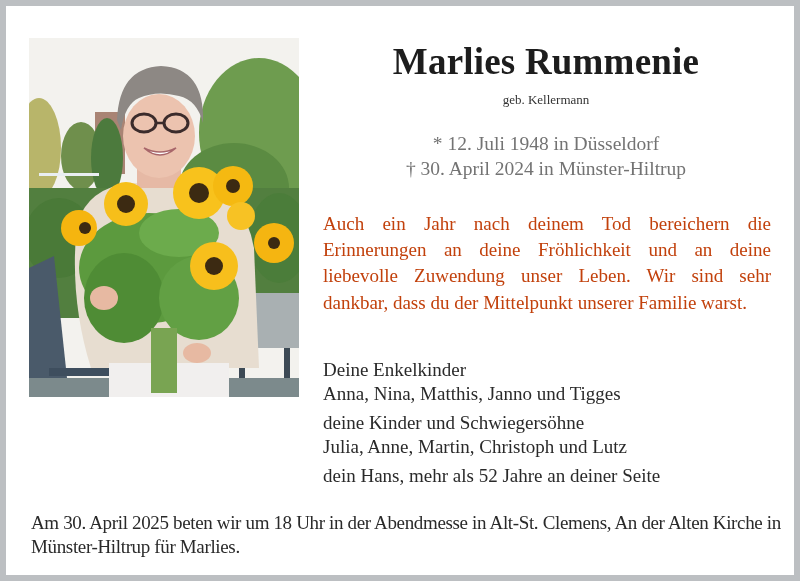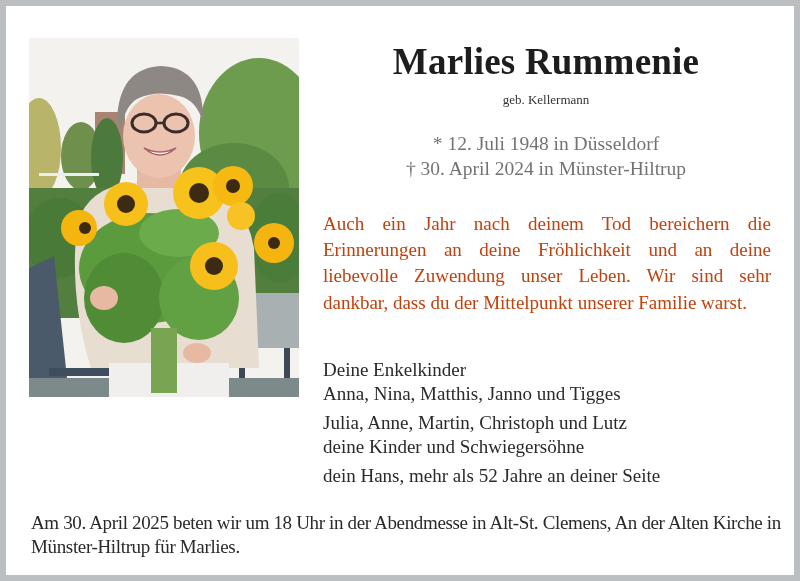--- a/index.html
+++ b/index.html
@@ -162,22 +162,22 @@
       <div>* 12. Juli 1948 in Düsseldorf</div>
       <div>† 30. April 2024 in Münster-Hiltrup</div>
     </div>
     <div class="paragraph">Auch ein Jahr nach deinem Tod bereichern die Erinnerungen an deine Fröhlichkeit und an deine liebevolle Zuwendung unser Leben. Wir sind sehr dankbar, dass du der Mittelpunkt unserer Familie warst.</div>
     <div class="family">
       <div class="group">
         <div class="line">Deine Enkelkinder</div>
         <div class="line">Anna, Nina, Matthis, Janno und Tigges</div>
       </div>
       <div class="group">
+        <div class="line">deine Kinder und Schwiegersöhne</div>
         <div class="line">Julia, Anne, Martin, Christoph und Lutz</div>
-        <div class="line">deine Kinder und Schwiegersöhne</div>
       </div>
       <div class="group">
         <div class="line">dein Hans, mehr als 52 Jahre an deiner Seite</div>
       </div>
     </div>
   </div>
 
   <div class="footer">Am 30. April 2025 beten wir um 18 Uhr in der Abendmesse in Alt-St. Clemens, An der Alten Kirche in Münster-Hiltrup für Marlies.</div>
 </div>
 

